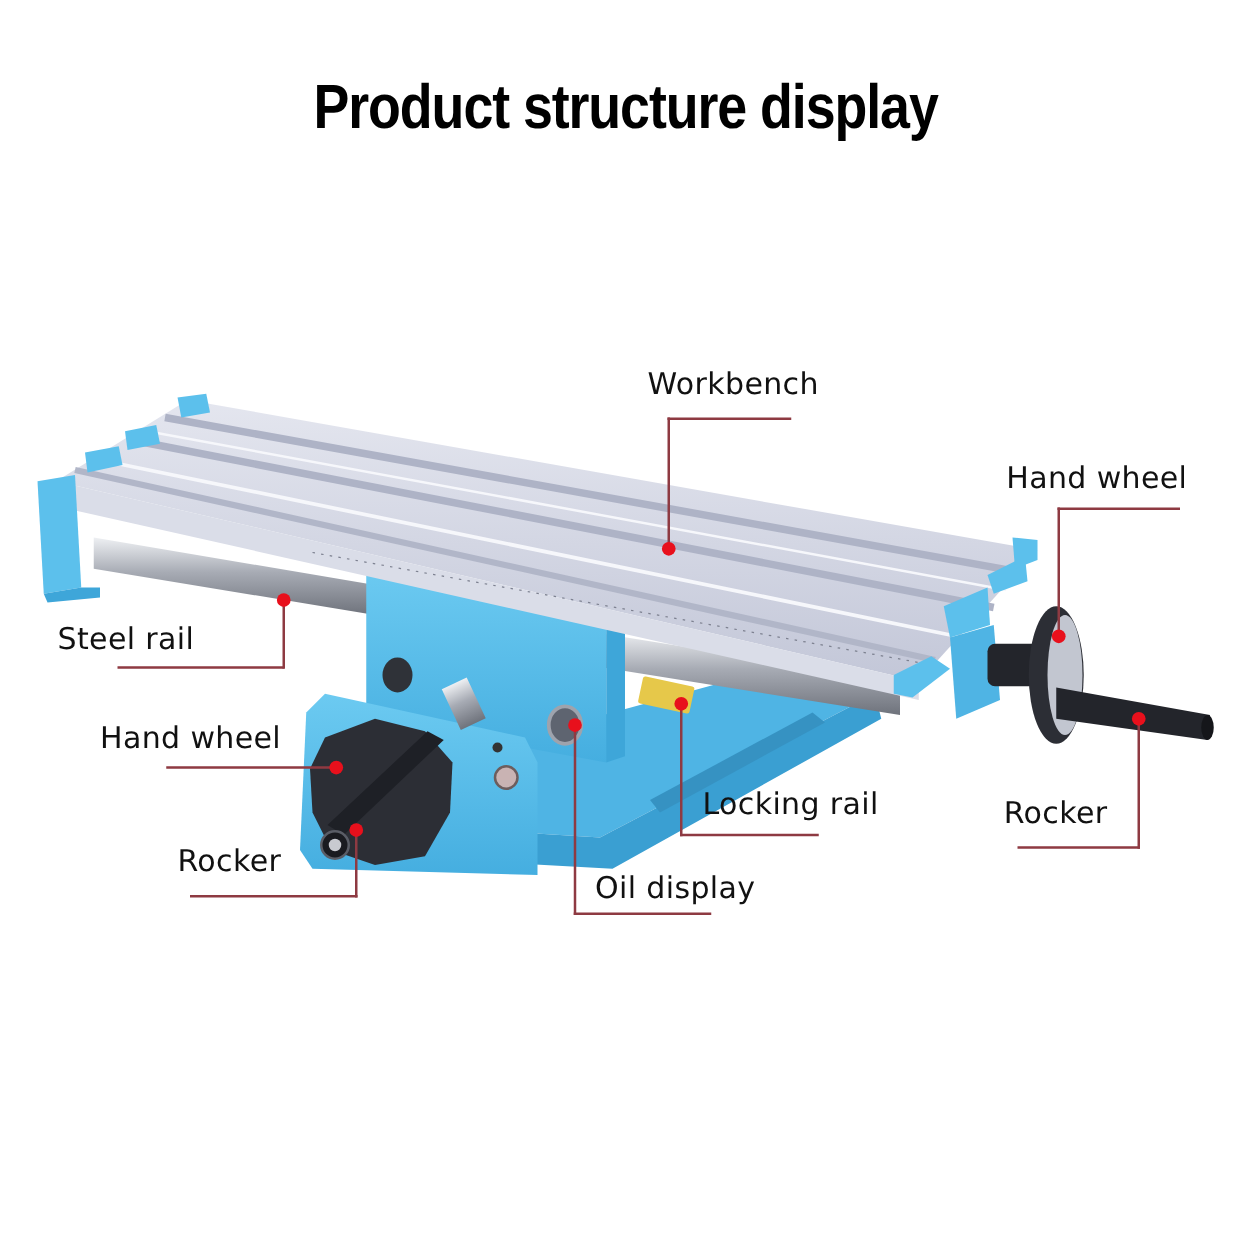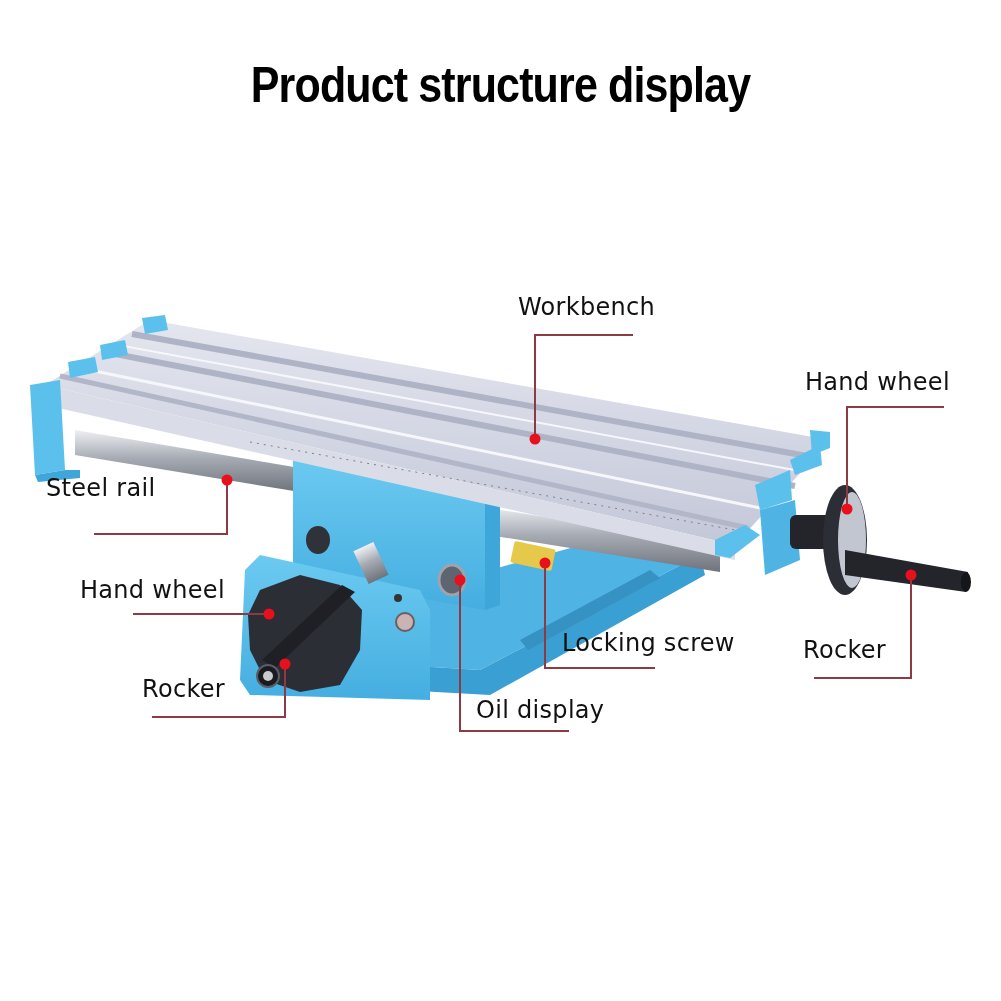--- a/index.html
+++ b/index.html
@@ -114,30 +114,30 @@
   <div class="label" style="left:518px; top:293px;">Workbench</div>
   <div class="leader" style="left:534px; top:334px; width:99px; height:2px;"></div>
   <div class="leader" style="left:534px; top:334px; width:2px; height:104px;"></div>
   <div class="dot" style="left:535px; top:439px;"></div>
 
   <div class="label" style="left:805px; top:368px;">Hand wheel</div>
   <div class="leader" style="left:846px; top:406px; width:98px; height:2px;"></div>
   <div class="leader" style="left:846px; top:406px; width:2px; height:102px;"></div>
   <div class="dot" style="left:847px; top:509px;"></div>
 
-  <div class="label" style="left:46px; top:474px;">Steel rail</div>
+  <div class="label" style="left:46px; top:497px;">Steel rail</div>
   <div class="leader" style="left:94px; top:533px; width:133px; height:2px;"></div>
   <div class="leader" style="left:226px; top:480px; width:2px; height:55px;"></div>
   <div class="dot" style="left:227px; top:480px;"></div>
 
   <div class="label" style="left:80px; top:576px;">Hand wheel</div>
   <div class="leader" style="left:133px; top:613px; width:136px; height:2px;"></div>
   <div class="dot" style="left:269px; top:614px;"></div>
 
-  <div class="label" style="left:562px; top:629px;">Locking screw</div>
+  <div class="label" style="left:562px; top:629px;">Locking rail</div>
   <div class="leader" style="left:544px; top:667px; width:111px; height:2px;"></div>
   <div class="leader" style="left:544px; top:563px; width:2px; height:106px;"></div>
   <div class="dot" style="left:545px; top:563px;"></div>
 
   <div class="label" style="left:803px; top:636px;">Rocker</div>
   <div class="leader" style="left:814px; top:677px; width:98px; height:2px;"></div>
   <div class="leader" style="left:910px; top:575px; width:2px; height:104px;"></div>
   <div class="dot" style="left:911px; top:575px;"></div>
 
   <div class="label" style="left:142px; top:675px;">Rocker</div>

